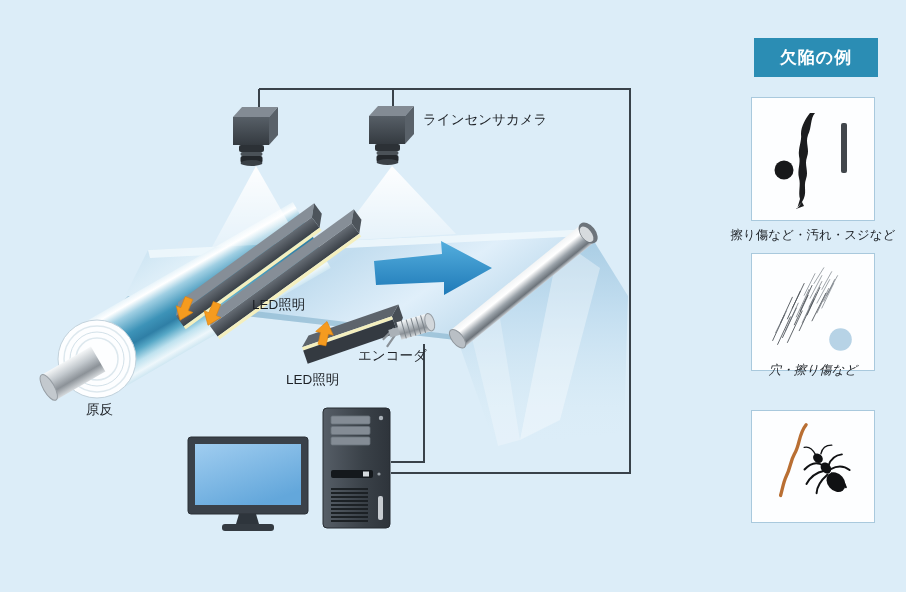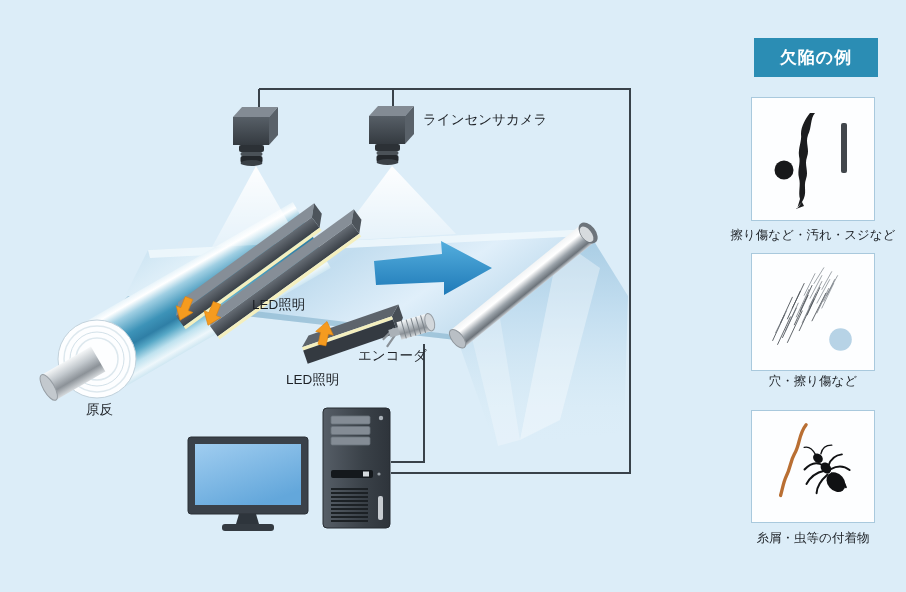--- a/index.html
+++ b/index.html
@@ -14,21 +14,21 @@
   .panel{position:absolute;left:690px;top:0;width:216px;height:592px;margin-left:48px;}
   .panel-header{position:absolute;left:16px;top:38px;width:124px;height:39px;background:var(--panel-header-bg);
     color:var(--panel-header-text);font-size:17px;font-weight:600;display:flex;align-items:center;justify-content:center;letter-spacing:1px;}
   .card{position:absolute;left:13px;width:124px;background:var(--card-bg);border:1px solid var(--card-border);box-sizing:border-box;}
   .card-1{top:97px;height:124px;}
   .card-2{top:253px;height:118px;}
   .card-3{top:410px;height:113px;}
   .card svg{width:100%;height:100%;display:block;}
   .caption{position:absolute;left:-8px;width:166px;text-align:center;font-size:12.5px;color:var(--text);white-space:nowrap;}
   .caption-1{top:227px;}
-  .caption-2{top:373px;}
+  .caption-2{top:362px;font-style:italic;}
   .caption-3{top:530px;}
   text{font-family:"Liberation Sans","DejaVu Sans",sans-serif;fill:var(--text);}
 </style>
 </head>
 <body>
 
 <div class="screen">
 
   <svg class="diagram-svg" width="660" height="592" viewBox="0 0 660 592">
     <defs>
@@ -280,15 +280,14 @@
           <g stroke="#101113" stroke-width="1.4" fill="none" stroke-linecap="round">
             <path d="M-18,-16 C-23,-22 -27,-23 -31,-21"></path>
             <path d="M-13,-18 C-13,-25 -9,-28 -4,-29"></path>
           </g>
           <ellipse cx="8" cy="7" rx="11" ry="8.5" transform="rotate(38 8 7)" fill="#101113"></ellipse>
           <ellipse cx="-5" cy="-5" rx="6.2" ry="4.8" transform="rotate(38 -5 -5)" fill="#101113"></ellipse>
           <ellipse cx="-15" cy="-13" rx="5.4" ry="4.4" transform="rotate(30 -15 -13)" fill="#101113"></ellipse>
         </g>
       </svg>
     </div>
-    <div class="caption caption-3">糸屑・虫等の付着物</div>
   </div>
 </div>
 
 </body></html>

